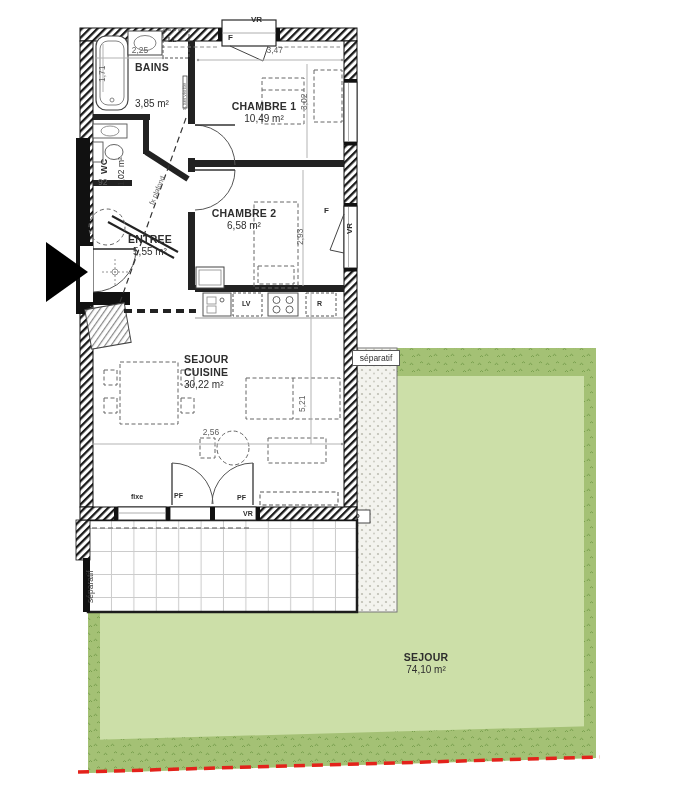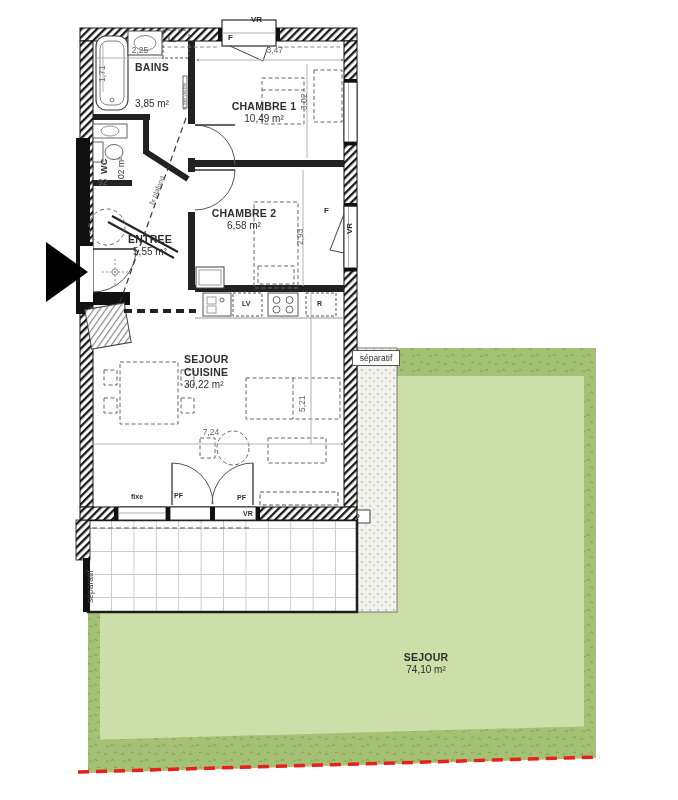--- a/index.html
+++ b/index.html
@@ -262,21 +262,21 @@
 
 <span class="lbl rname rot" style="left:99px;top:174px;font-size:9px;">WC</span>
 <span class="lbl rarea rot" style="left:117px;top:186px;font-size:8.5px;">1,02 m²</span>
 
 <span class="lbl dim" style="left:124px;top:46px;width:32px;text-align:center;">2,25</span>
 <span class="lbl dim rot" style="left:98px;top:82px;">1,71</span>
 <span class="lbl dim" style="left:247px;top:46px;width:36px;text-align:right;">3,47</span>
 <span class="lbl dim rot" style="left:300px;top:110px;">3,02</span>
 <span class="lbl dim rot" style="left:296px;top:245px;">2,93</span>
 <span class="lbl dim" style="left:98px;top:178px;width:18px;text-align:left;">92</span>
-<span class="lbl dim" style="left:194px;top:428px;width:34px;text-align:center;">7,24</span>
+<span class="lbl dim" style="left:194px;top:428px;width:34px;text-align:center;">2,56</span>
 <span class="lbl dim rot" style="left:298px;top:412px;">5,21</span>
 
 <span class="lbl ann" style="left:251px;top:15px;">VR</span>
 <span class="lbl ann" style="left:228px;top:33px;">F</span>
 <span class="lbl ann" style="left:324px;top:206px;">F</span>
 <span class="lbl ann rot" style="left:345px;top:234px;">VR</span>
 <span class="lbl ann small" style="left:131px;top:493px;">fixe</span>
 <span class="lbl ann small" style="left:174px;top:492px;">PF</span>
 <span class="lbl ann small" style="left:237px;top:494px;">PF</span>
 <span class="lbl ann small" style="left:243px;top:510px;">VR</span>

